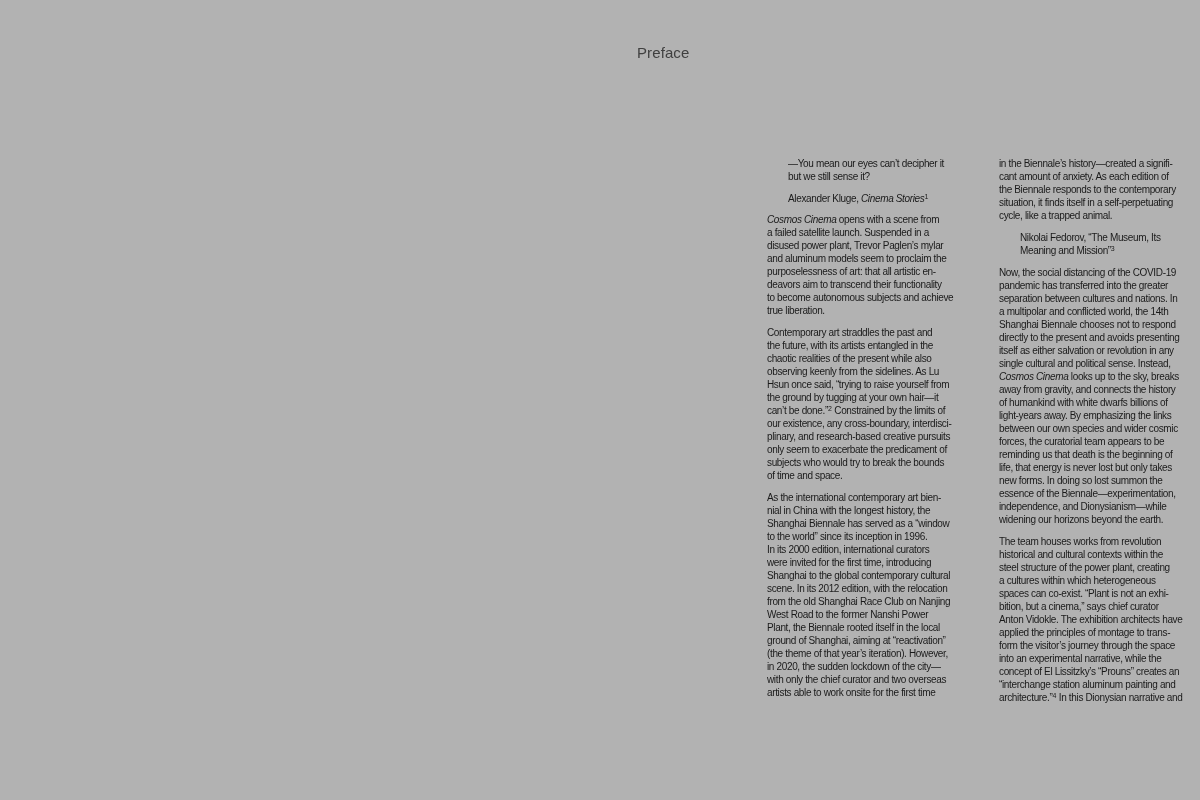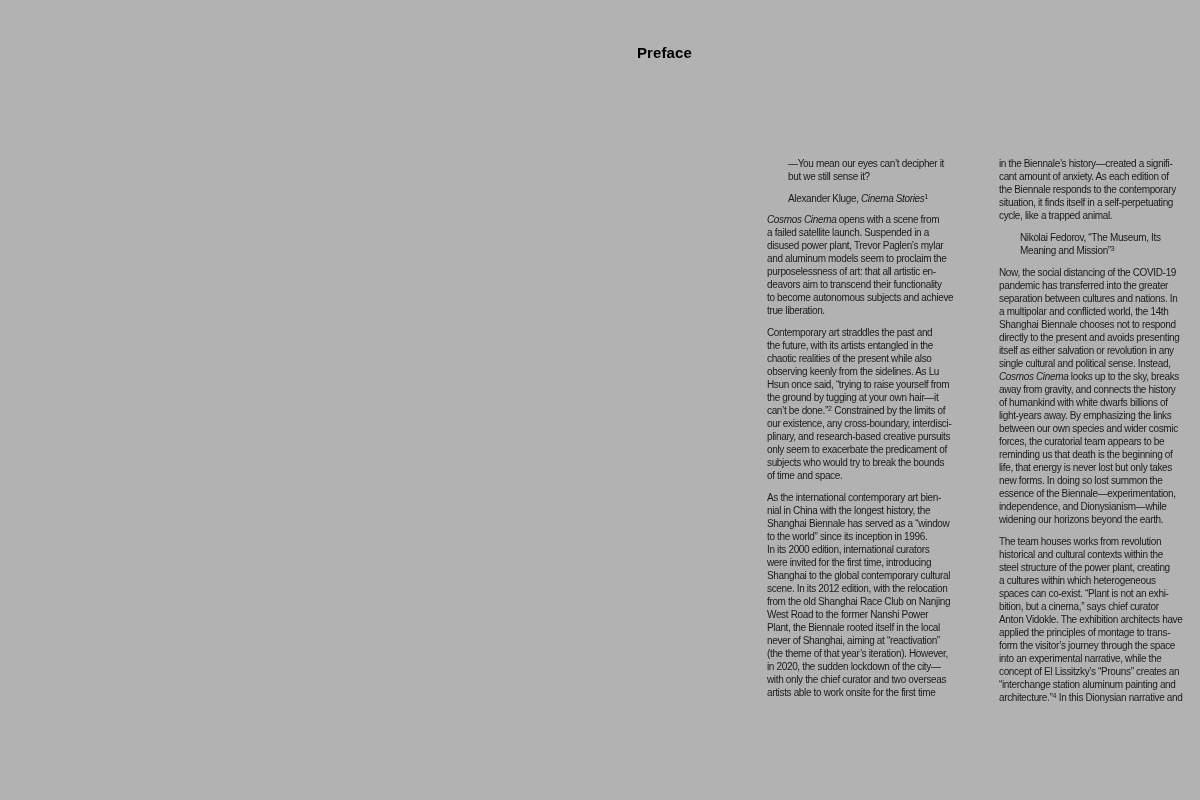--- a/index.html
+++ b/index.html
@@ -3,21 +3,21 @@
 <meta charset="utf-8">
 <style>
   html,body{margin:0;padding:0;}
   body{
     width:1200px;height:800px;position:relative;overflow:hidden;
     background:#b2b2b2;
     font-family:"Liberation Sans", sans-serif;
   }
   .page-title{
     position:absolute;left:637px;top:44px;
-    font-size:15px;font-weight:bold;color:#000000;letter-spacing:0.1px;
+    font-size:15px;font-weight:normal;color:#404040;letter-spacing:0.1px;
     white-space:nowrap;
   }
   .col{
     position:absolute;top:157px;width:210px;color:#1a1a1a;
     display:flex;flex-direction:column;
   }
   .col-left{left:767px;}
   .col-right{left:977px;margin-left:22px;}
   .block{margin:0;}
   .block + .block{margin-top:9px;}
@@ -76,21 +76,21 @@
       <div class="line" data-name="text-line">nial in China with the longest history, the</div>
       <div class="line" data-name="text-line">Shanghai Biennale has served as a “window</div>
       <div class="line" data-name="text-line">to the world” since its inception in 1996.</div>
       <div class="line" data-name="text-line">In its 2000 edition, international curators</div>
       <div class="line" data-name="text-line">were invited for the first time, introducing</div>
       <div class="line" data-name="text-line">Shanghai to the global contemporary cultural</div>
       <div class="line" data-name="text-line">scene. In its 2012 edition, with the relocation</div>
       <div class="line" data-name="text-line">from the old Shanghai Race Club on Nanjing</div>
       <div class="line" data-name="text-line">West Road to the former Nanshi Power</div>
       <div class="line" data-name="text-line">Plant, the Biennale rooted itself in the local</div>
-      <div class="line" data-name="text-line">never of Shanghai, aiming at “reactivation”</div>
+      <div class="line" data-name="text-line">ground of Shanghai, aiming at “reactivation”</div>
       <div class="line" data-name="text-line">(the theme of that year’s iteration). However,</div>
       <div class="line" data-name="text-line">in 2020, the sudden lockdown of the city—</div>
       <div class="line" data-name="text-line">with only the chief curator and two overseas</div>
       <div class="line" data-name="text-line">artists able to work onsite for the first time</div>
     </div>
   </div>
 
 <div class="col col-right" data-name="text-column-right">
     <div class="block" data-name="paragraph">
       <div class="line" data-name="text-line">in the Biennale’s history—created a signifi-</div>

